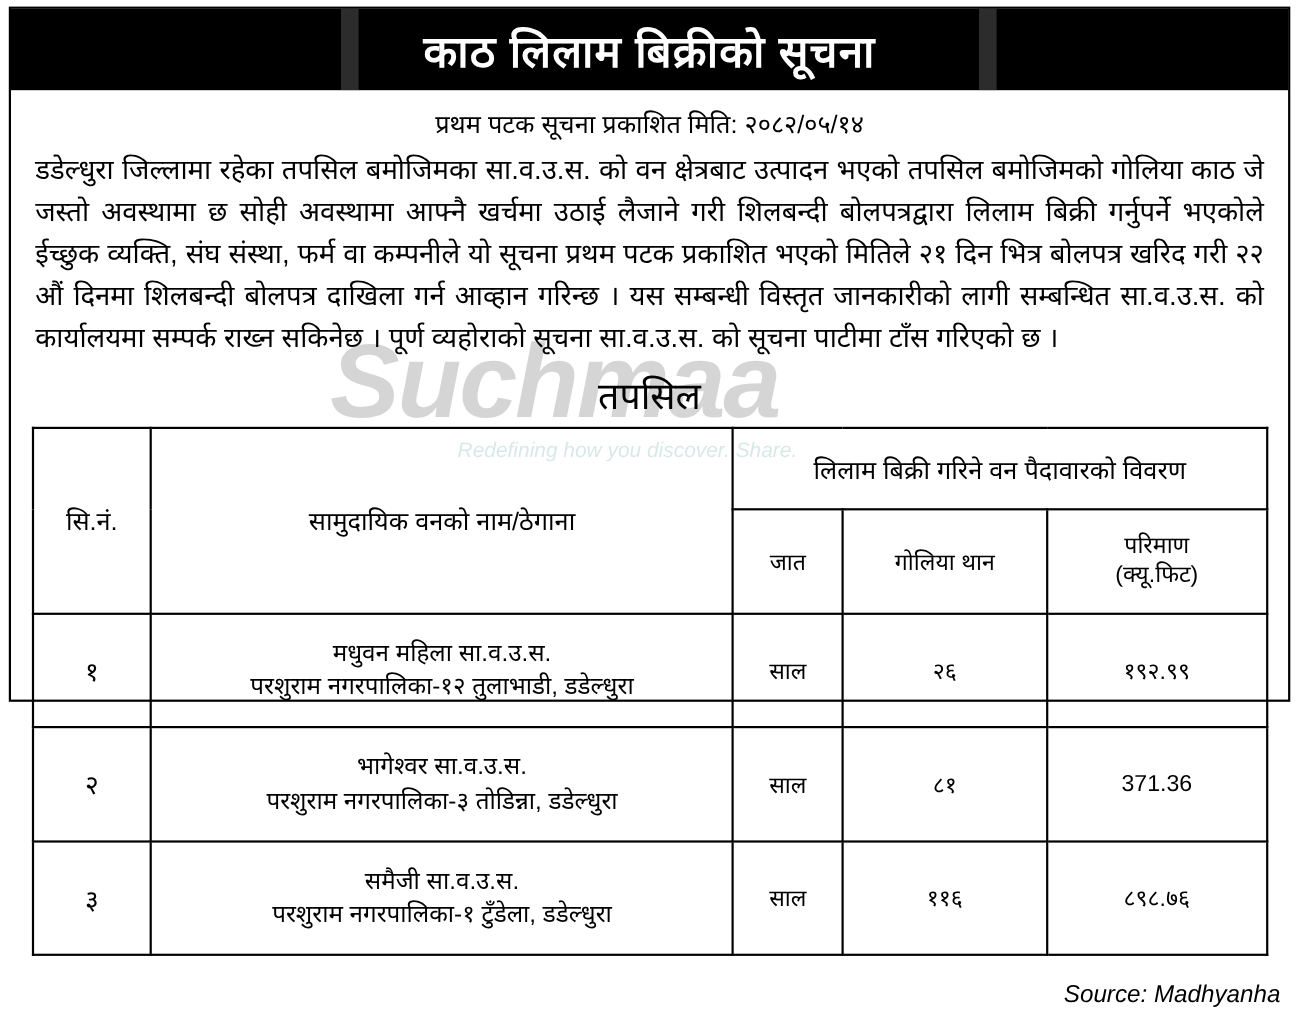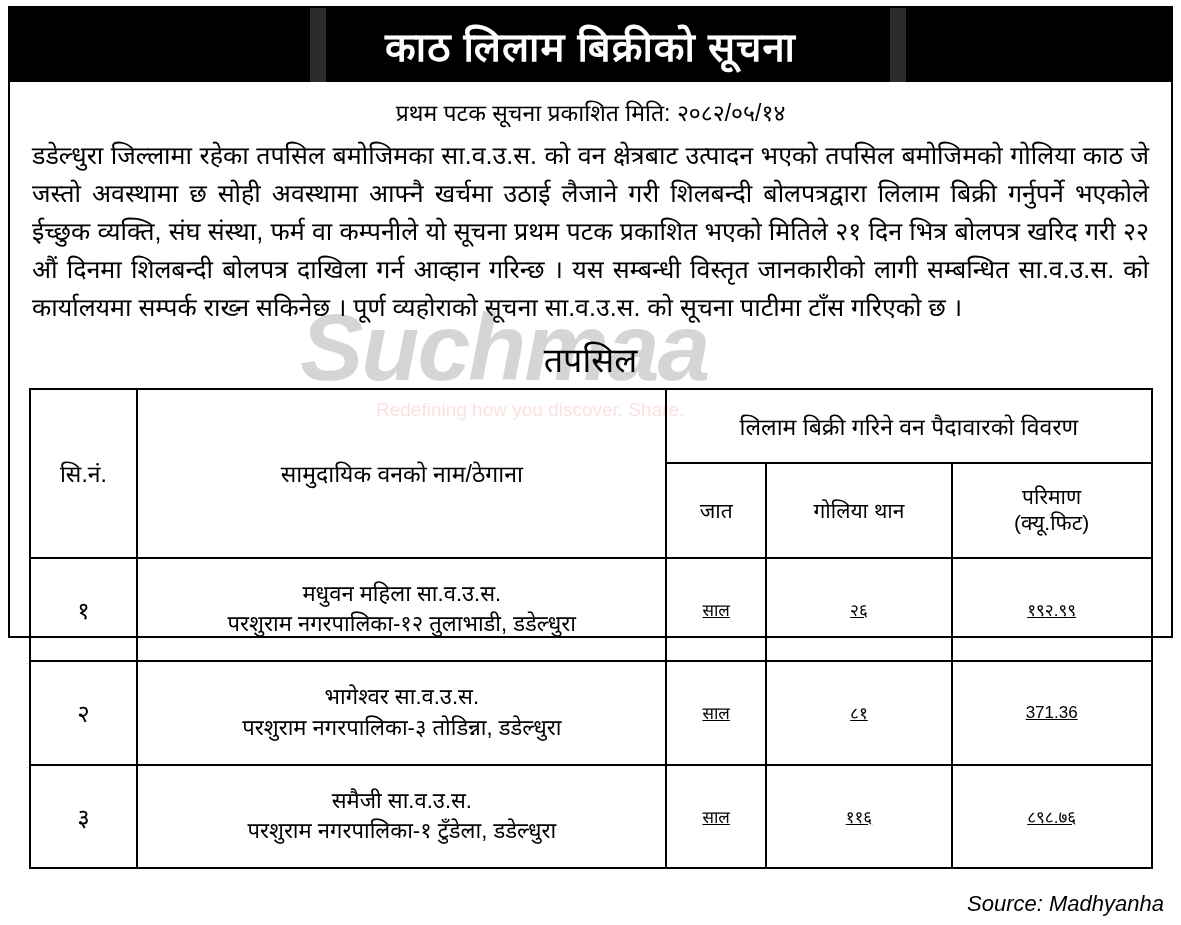--- a/index.html
+++ b/index.html
@@ -33,23 +33,24 @@
     font-size: 95px;
     font-style: italic;
     font-weight: bold;
     color: #000000;
     letter-spacing: -2px;
     line-height: 1;
   }
   .wm-sub {
     font-family: "Liberation Sans", sans-serif;
     font-size: 19px;
-    color: #ef4444;
+    font-style: italic;
+    color: #0f766e;
     margin-top: 4px;
-    margin-left: 76px;
+    margin-left: 116px;
   }
 
   
   .page {
     position: absolute;
     left: 8px;
     top: 6px;
     width: 1165px;
     height: 632px;
     border: 2px solid #000;
@@ -132,21 +133,21 @@
     height: 44px;
   }
   th.sn { width: 108px; font-size: 23px; }
   th.name { width: 530px; font-size: 23px; }
   th.jat { width: 100px; font-size: 21px; }
   th.thaan { width: 186px; font-size: 21px; }
   th.parimaan { width: 200px; font-size: 21px; line-height: 1.25; }
 
   td.sn { font-size: 24px; }
   td.name { font-size: 22px; line-height: 1.4; }
-  td.jat, td.thaan, td.parimaan { font-size: 17px; text-decoration: underline; }
+  td.jat, td.thaan, td.parimaan { font-size: 21px; }
   tr.datarow td { height: 86px; }
 
   .name-line1 { display: block; }
   .name-line2 { display: block; }
 
   
   .source {
     position: absolute;
     right: 17px;
     bottom: 8px;

